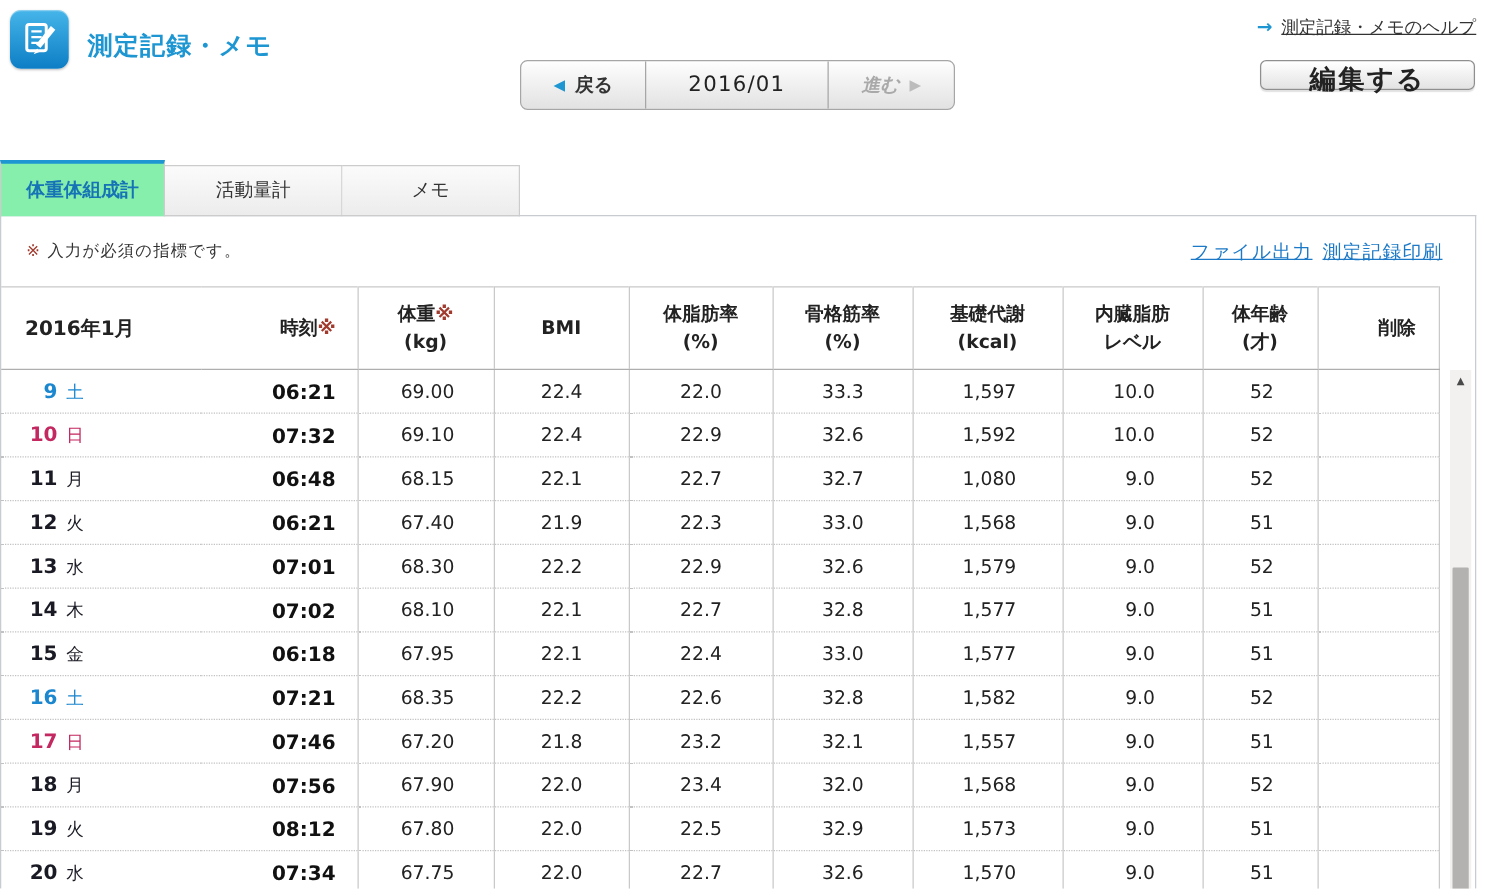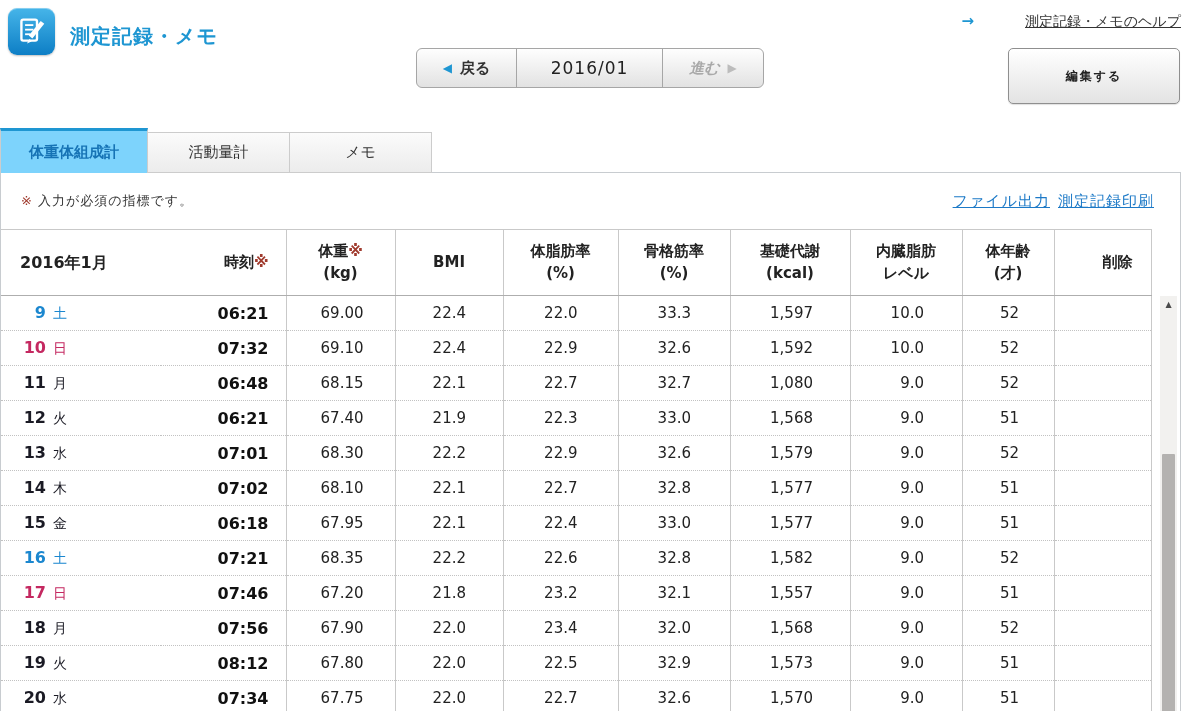--- a/index.html
+++ b/index.html
@@ -13,47 +13,47 @@
 
   
   .app-icon{position:absolute;left:8px;top:8px;width:47px;height:47px;border-radius:9px;
     background:linear-gradient(180deg,#46b5e9,#0d7ec5);
     box-shadow:inset 0 1px 0 rgba(255,255,255,.35), 0 1px 2px rgba(0,0,0,.25);
     display:flex;align-items:center;justify-content:center;}
   .page-title{position:absolute;left:70px;top:23px;font-size:20px;font-weight:bold;
     color:var(--accent);letter-spacing:1px;}
   .help{position:absolute;right:16px;top:12px;font-size:14px;white-space:nowrap;}
   .help .arrow{color:var(--accent);font-weight:bold;margin-right:7px;font-size:15px;}
-  .help a{color:#333;text-decoration:underline;cursor:pointer;margin-left:44px;}
+  .help a{color:#333;text-decoration:underline;cursor:pointer;}
 
   .nav{position:absolute;left:416px;top:48px;height:40px;display:flex;
     border:1px solid #a6a6a6;border-radius:6px;overflow:hidden;
     background:linear-gradient(180deg,#fefefe,#e2e2e2);}
   .nav .seg{display:flex;align-items:center;justify-content:center;height:100%;
     background:transparent;border:none;font-family:inherit;cursor:pointer;}
   .nav .back{width:100px;border-right:1px solid #a6a6a6;font-weight:bold;font-size:15px;color:#333;}
   .nav .back .tri{color:var(--accent);margin-right:8px;font-size:12px;}
   .nav .period{width:146px;border-right:1px solid #a6a6a6;font-size:17px;color:#222;
     letter-spacing:1px;cursor:default;}
   .nav .fwd{width:100px;font-weight:bold;font-size:15px;color:#a9a9a9;font-style:italic;}
   .nav .fwd .tri{color:#bcbcbc;margin-left:8px;font-size:12px;}
 
-  .edit-btn{position:absolute;right:17px;top:48px;width:172px;height:56px;
+  .edit-btn{position:absolute;right:17px;top:48px;width:172px;height:24px;
     border:1px solid #8f8f8f;border-radius:5px;
     background:linear-gradient(180deg,#ffffff,#e3e3e3);
-    font-size:12px;font-weight:bold;color:#222;letter-spacing:2px;cursor:pointer;
+    font-size:21px;font-weight:bold;color:#222;letter-spacing:2px;cursor:pointer;
     font-family:inherit;box-shadow:0 1px 1px rgba(0,0,0,.12);}
 
   
   .tabs{position:absolute;left:0;top:128px;display:flex;align-items:flex-end;z-index:2;}
   .tab{height:41px;width:142px;display:flex;align-items:center;justify-content:center;
     font-size:15px;color:#333;background:linear-gradient(180deg,#fbfbfb,#ececec);
     border:1px solid #ccc;border-left:none;cursor:pointer;}
-  .tab.active{width:148px;height:45px;border-left:1px solid #ccc;
-    border-top:3px solid var(--accent);border-bottom:none;background:#7dd3fc;
+  .tab.active{width:132px;height:45px;border-left:1px solid #ccc;
+    border-top:3px solid var(--accent);border-bottom:none;background:#86efac;
     color:#1673b5;font-weight:bold;}
 
   
   .panel{position:absolute;left:0;top:172px;width:1181px;height:539px;background:#fff;
     border:1px solid #c8ccd0;border-bottom:none;z-index:1;}
   .meta-row{position:absolute;left:0;top:0;width:100%;height:56px;display:flex;
     align-items:center;justify-content:space-between;padding:0 26px 0 20px;}
   .note{font-size:13px;color:#333;letter-spacing:1px;text-align:right;}
   .note .mark{color:var(--required);margin-right:5px;}
   .links{display:flex;gap:8px;}

